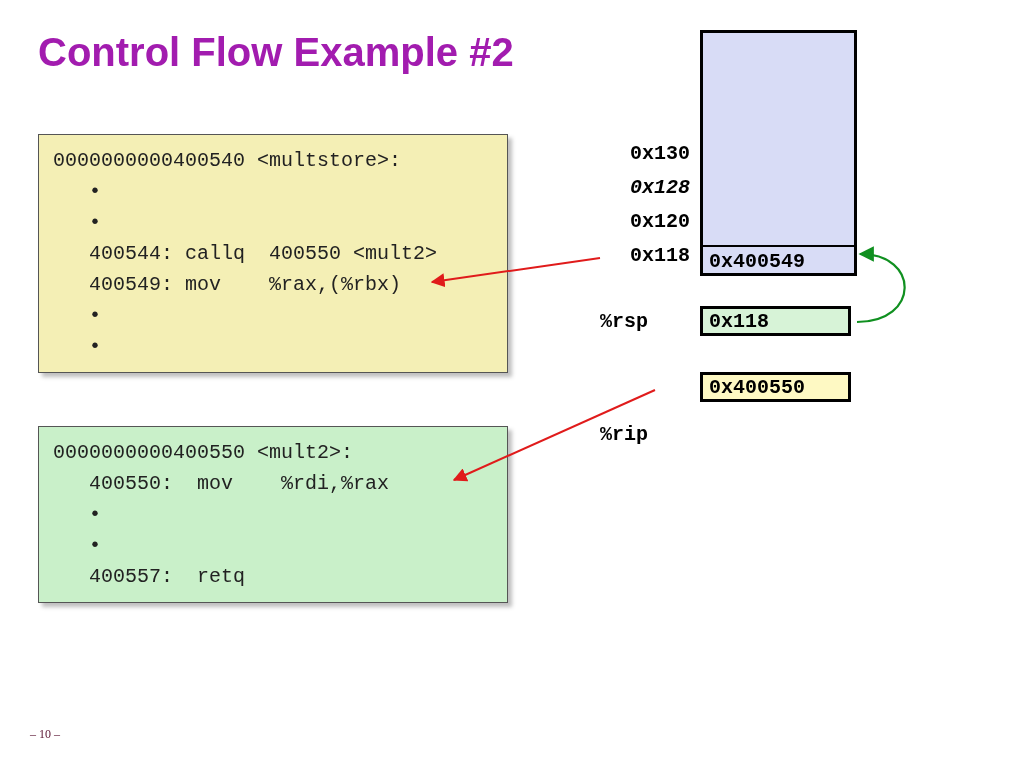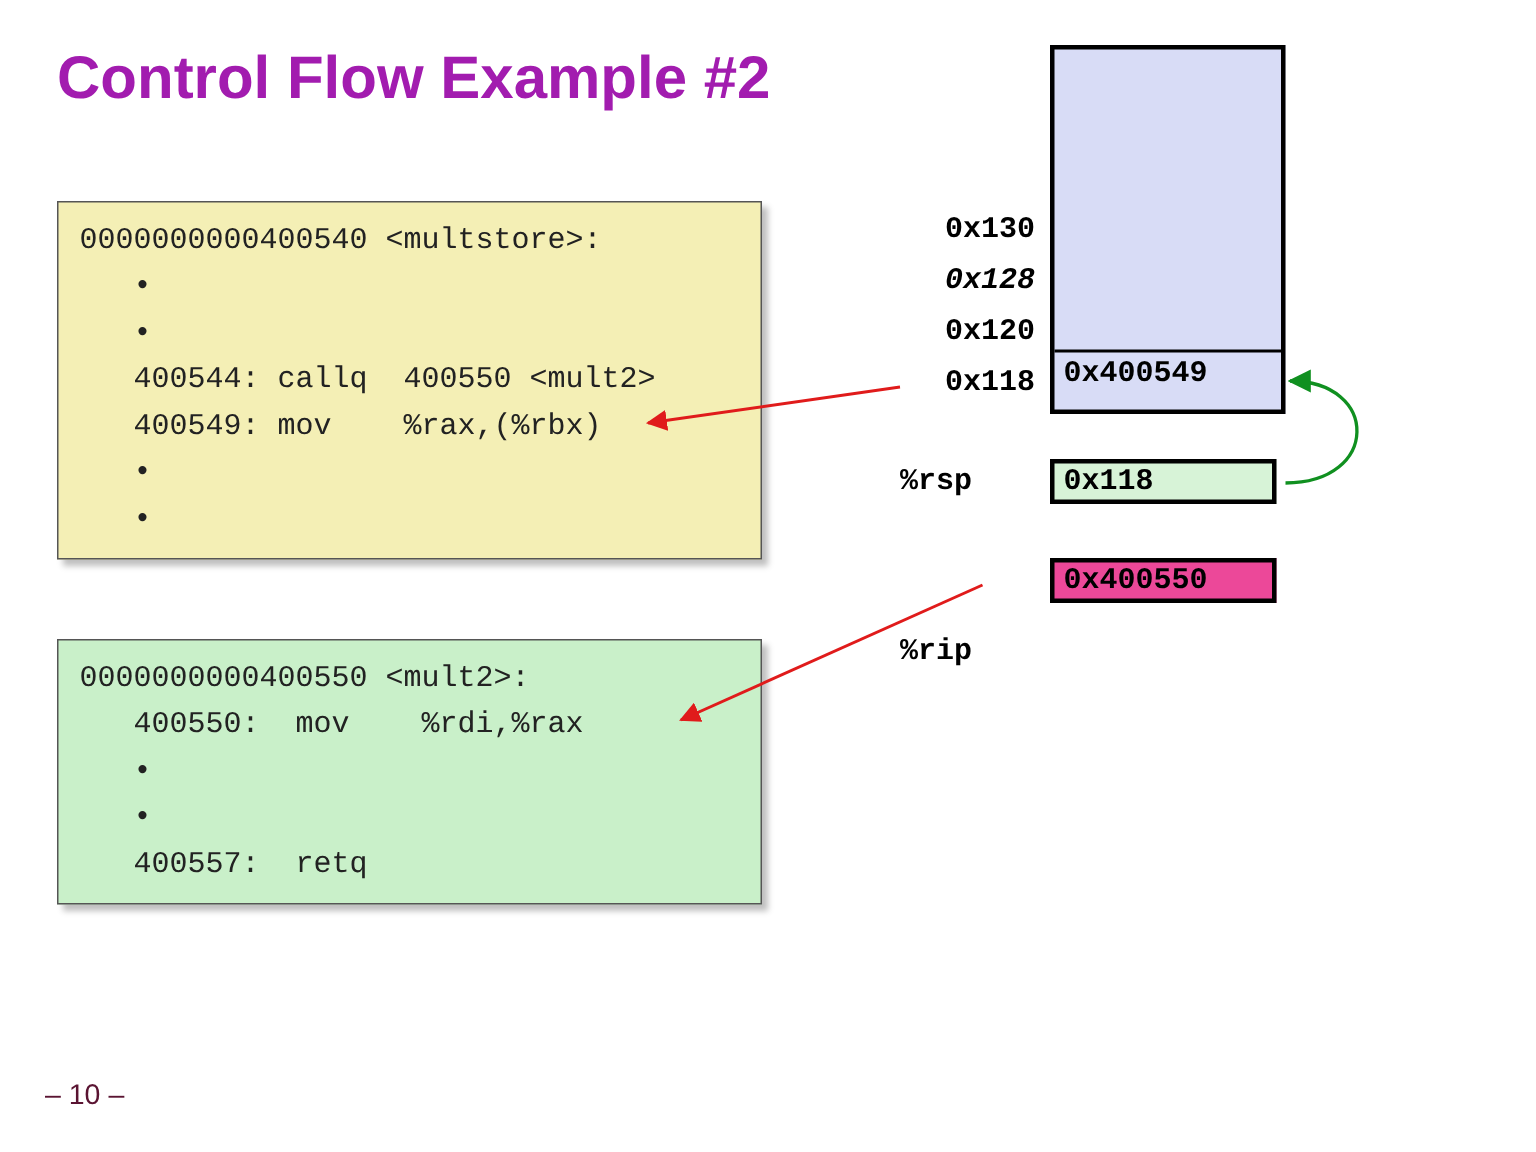--- a/index.html
+++ b/index.html
@@ -65,21 +65,21 @@
     height: 30px;
     font-family: "Courier New", monospace;
     font-weight: bold;
     font-size: 20px;
     padding-left: 6px;
     box-sizing: border-box;
     display: flex;
     align-items: center;
   }
   .rsp-box { top: 306px; background: #d7f3d7; }
-  .rip-box { top: 372px; background: #ec4899; }
+  .rip-box { top: 372px; background: #fef9c3; }
 
   .addr-label {
     position: absolute;
     font-family: "Courier New", monospace;
     font-weight: bold;
     font-size: 20px;
     color: #000;
     text-align: right;
     width: 90px;
   }
@@ -89,23 +89,23 @@
     font-weight: bold;
     font-size: 20px;
     color: #000;
     text-align: left;
     width: 90px;
   }
   .pagenum {
     position: absolute;
     left: 30px;
     bottom: 26px;
-    font-size: 19px;
+    font-size: 12px;
     color: #5a1432;
-    font-family: Liberation Sans, sans-serif;
+    font-family: Liberation Serif, serif;
   }
   svg.overlay {
     position: absolute;
     left: 0; top: 0;
     width: 1024px; height: 768px;
     pointer-events: none;
   }
 </style>
 </head>
 <body>
@@ -120,21 +120,21 @@
 <span>   •</span>
 <span>   •</span></div>
 
 <div class="codebox greenbox"><span>0000000000400550 &lt;mult2&gt;:</span>
 <span>   400550:  mov    %rdi,%rax</span>
 <span>   •</span>
 <span>   •</span>
 <span>   400557:  retq</span></div>
 
 <div class="stack">
-  <div class="stack-row" style="top:200px;">0x400549</div>
+  <div class="stack-row" style="top:212px;">0x400549</div>
 </div>
 
 <div class="addr-label" style="left:600px; top:142px;">0x130</div>
 <div class="addr-label" style="left:600px; top:176px;font-style:italic;">0x128</div>
 <div class="addr-label" style="left:600px; top:210px;">0x120</div>
 <div class="addr-label" style="left:600px; top:244px;">0x118</div>
 
 <div class="reg-label" style="left:600px; top:310px;">%rsp</div>
 <div class="regbox rsp-box">0x118</div>
 

